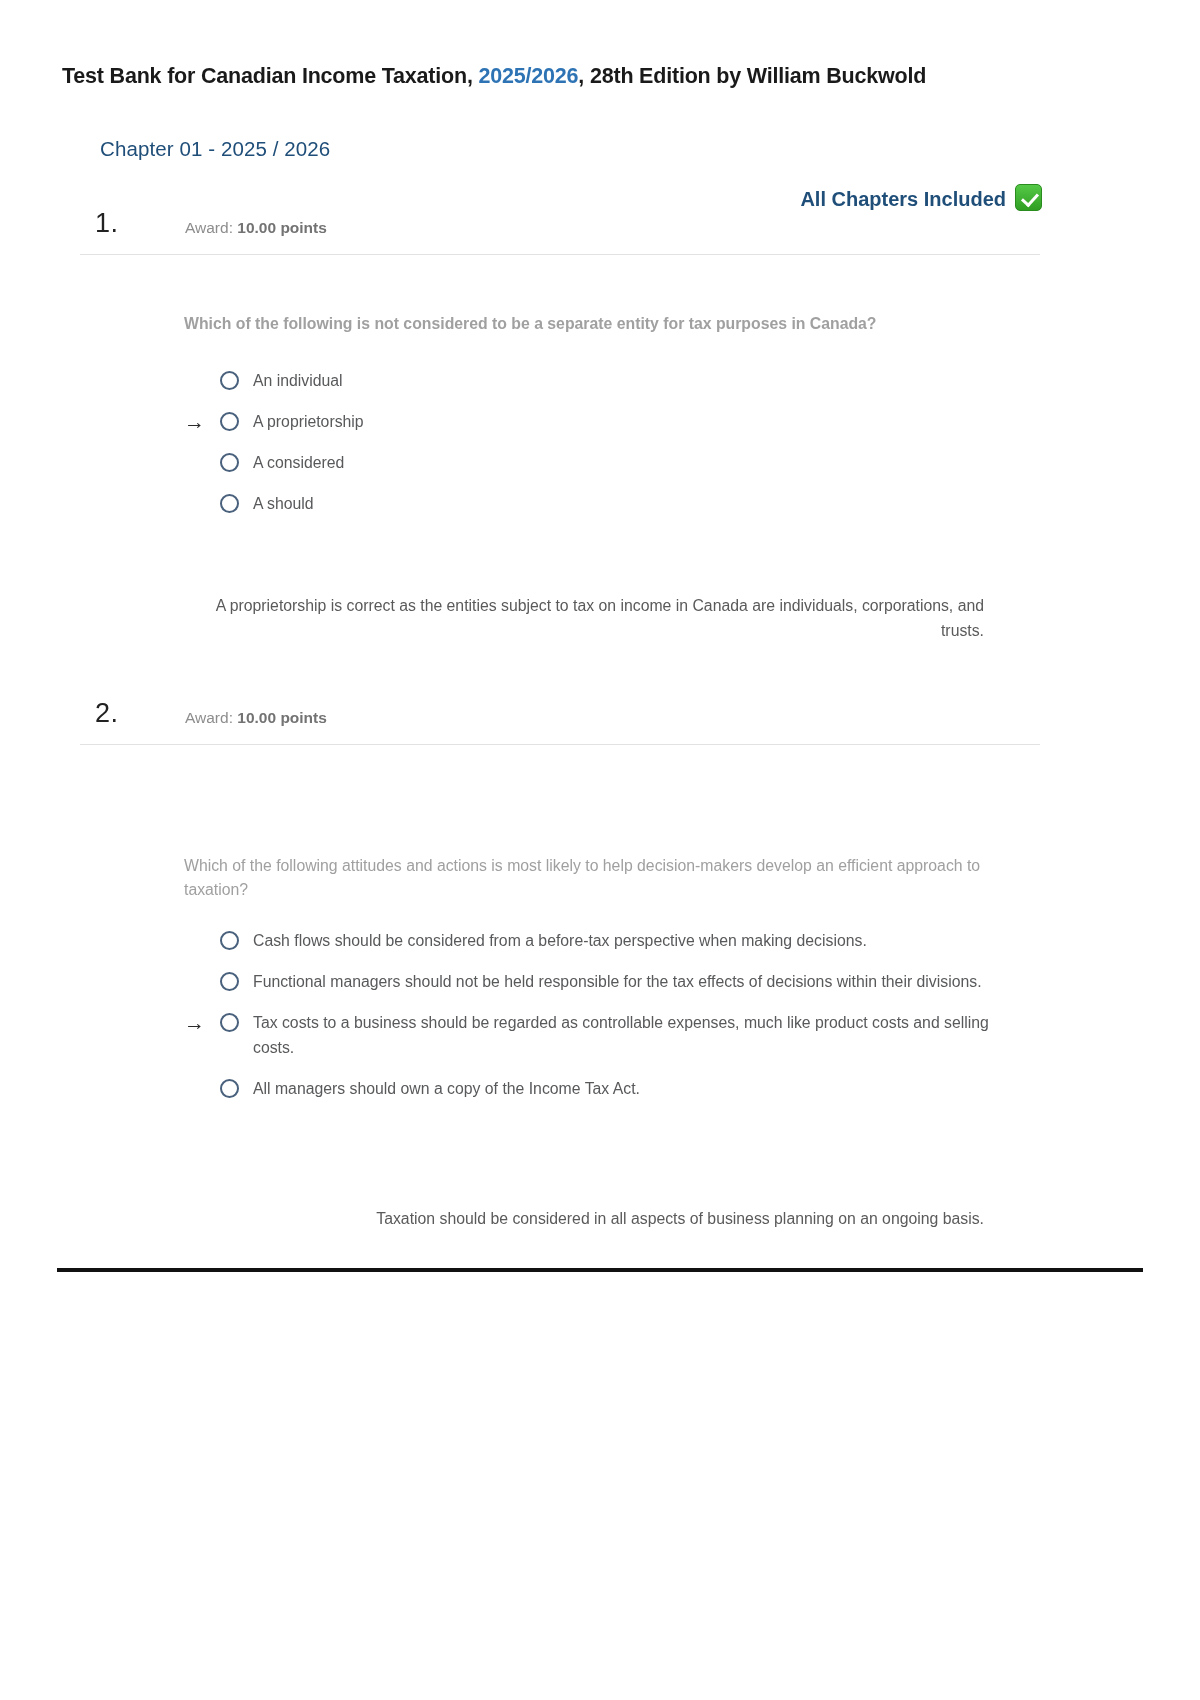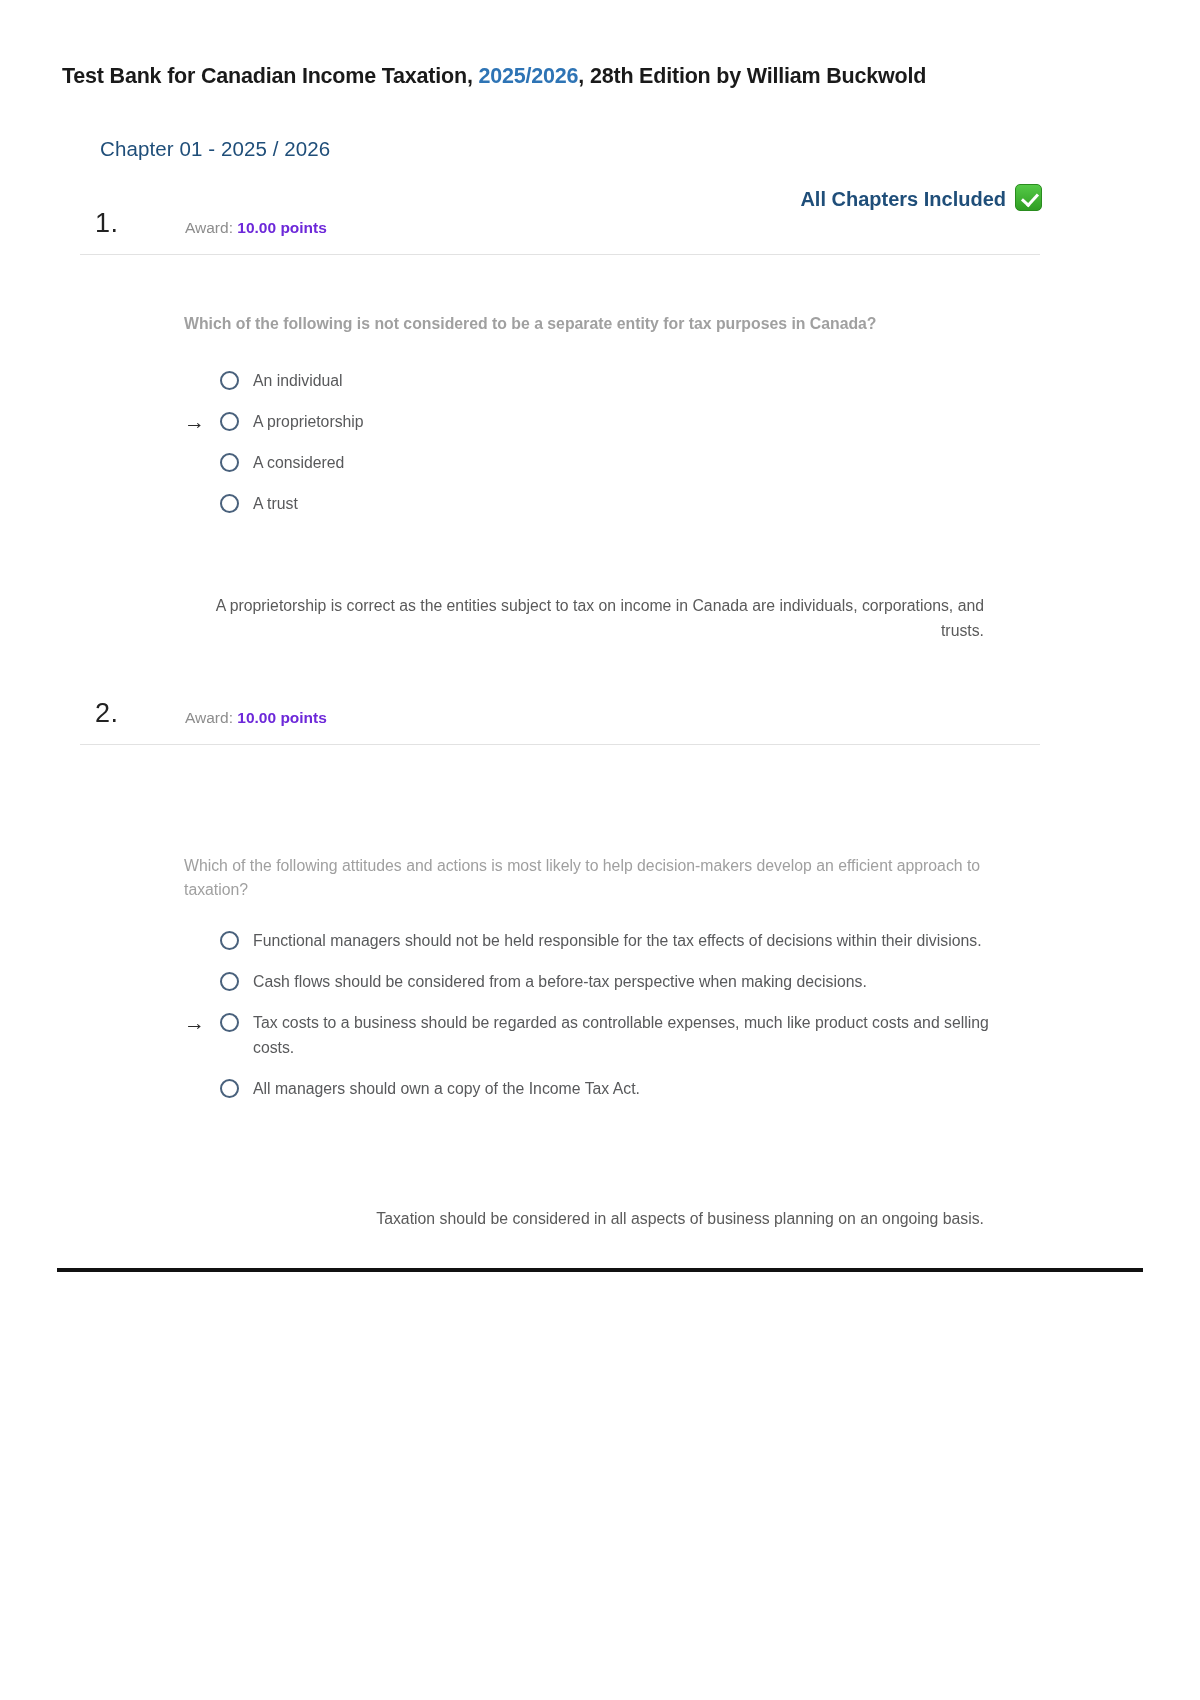--- a/index.html
+++ b/index.html
@@ -105,21 +105,21 @@
   }
   .q-award {
     position: absolute;
     left: 185px;
     top: 11px;
     font-size: 15.5px;
     color: #8d8d8d;
     white-space: nowrap;
   }
   .q-award b {
-    color: #6d28d9;
+    color: #737373;
     font-weight: bold;
   }
   .q-rule {
     position: absolute;
     left: 80px;
     width: 960px;
     height: 1px;
     background: #e2e2e2;
   }
 
@@ -226,21 +226,21 @@
         <div class="opt-label">A proprietorship</div>
       </div>
       <div class="option">
         <div class="arrow-slot"></div>
         <div class="radio"></div>
         <div class="opt-label">A considered</div>
       </div>
       <div class="option">
         <div class="arrow-slot"></div>
         <div class="radio"></div>
-        <div class="opt-label">A trust</div>
+        <div class="opt-label">A should</div>
       </div>
     </div>
 
     <div class="explanation" style="top:385px;">A proprietorship is correct as the entities subject to tax on income in Canada are individuals, corporations, and trusts.</div>
   </div>
 
   <div class="question" style="top:698px;">
     <div class="q-head">
       <div class="q-number">2.</div>
       <div class="q-award">
@@ -248,28 +248,28 @@
       </div>
       <div class="q-rule" style="top:46px;"></div>
     </div>
 
     <div class="q-text" style="top:156px;">Which of the following attitudes and actions is most likely to help decision-makers develop an efficient approach to taxation?</div>
 
     <div class="options" style="left:184px; top:230px; width:850px;">
       <div class="option">
         <div class="arrow-slot"></div>
         <div class="radio"></div>
+        <div class="opt-label">Cash flows should be considered from a before-tax perspective when making decisions.</div>
+      </div>
+      <div class="option">
+        <div class="arrow-slot"></div>
+        <div class="radio"></div>
         <div class="opt-label">Functional managers should not be held responsible for the tax effects of decisions within their divisions.</div>
       </div>
       <div class="option">
-        <div class="arrow-slot"></div>
-        <div class="radio"></div>
-        <div class="opt-label">Cash flows should be considered from a before-tax perspective when making decisions.</div>
-      </div>
-      <div class="option">
         <div class="arrow-slot">→</div>
         <div class="radio"></div>
         <div class="opt-label">Tax costs to a business should be regarded as controllable expenses, much like product costs and selling costs.</div>
       </div>
       <div class="option">
         <div class="arrow-slot"></div>
         <div class="radio"></div>
         <div class="opt-label">All managers should own a copy of the Income Tax Act.</div>
       </div>
     </div>

